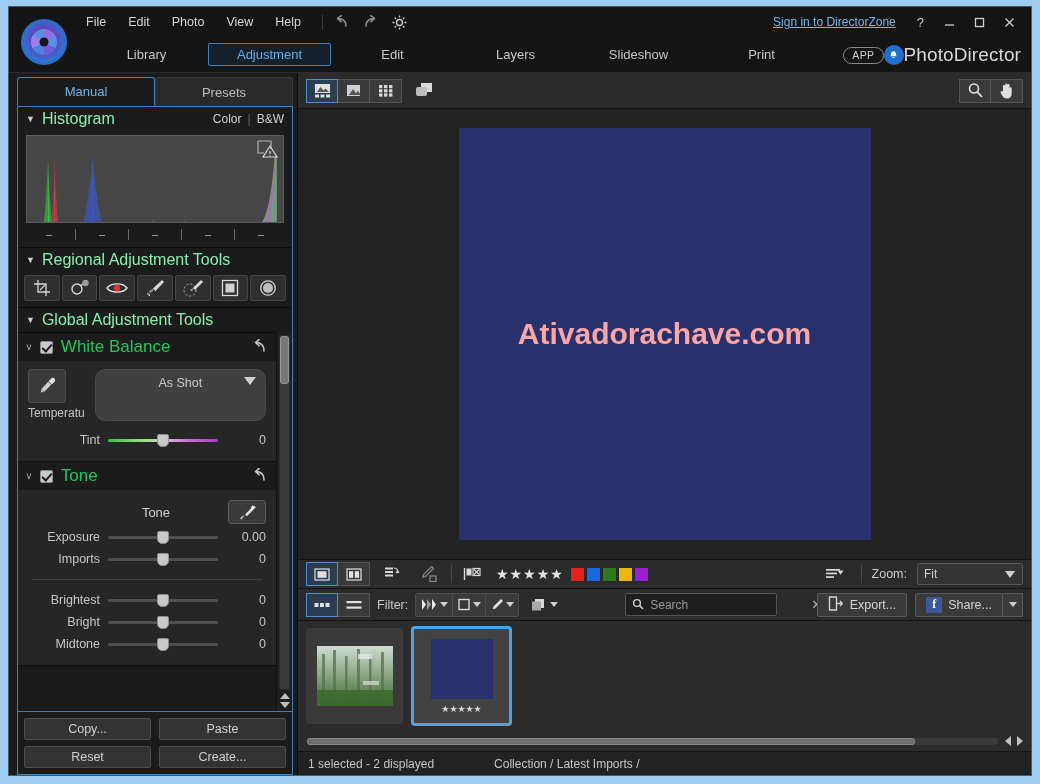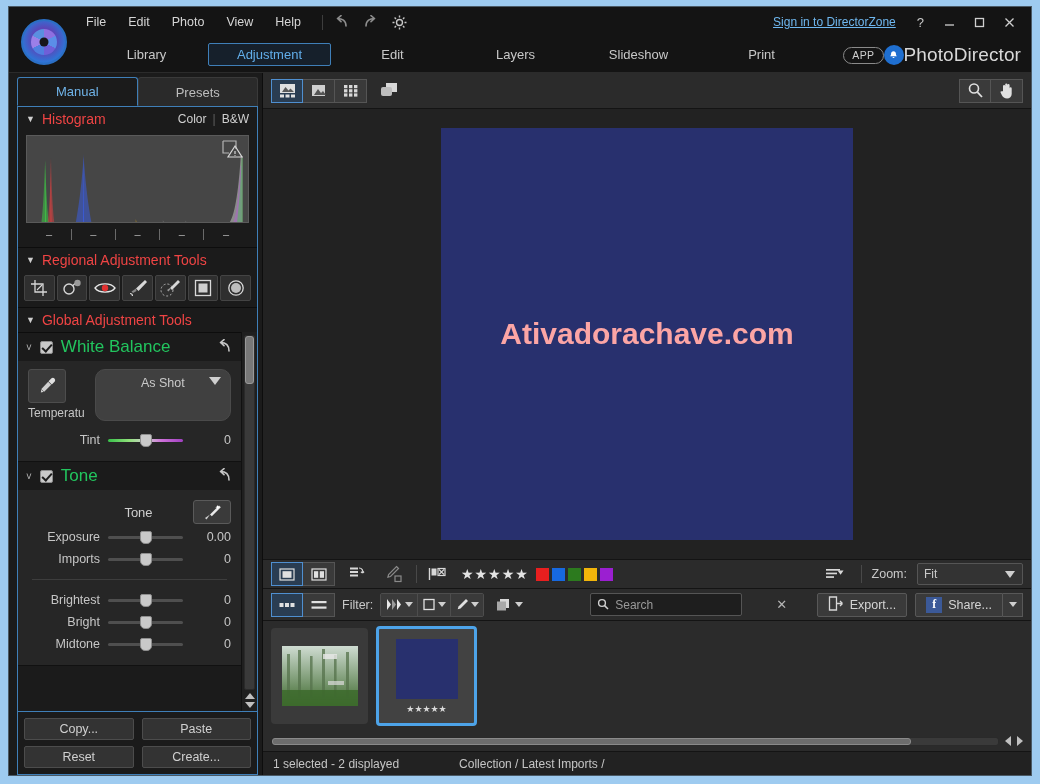--- a/index.html
+++ b/index.html
@@ -101,21 +101,21 @@
     background: #1f6fd0; display: flex; align-items: center;
     justify-content: center; color: #fff; font-size: 11px; cursor: default;
   }
   .brandtext { color: #d8d8d8; font-size: 19px; font-weight: 300; letter-spacing: .1px;}
 
   
   .body { flex: 1; display: flex; min-height: 0; background: #1b1b1b; }
 
   
   .left {
-    width: 254px; flex: none; display: flex; flex-direction: column;
+    width: 289px; flex: none; display: flex; flex-direction: column;
     background: #1b1b1b; border-right: 1px solid #0d0d0d;
     padding: 4px 4px 0 8px;
   }
   .tabs-mp { display: flex; height: 29px; flex: none; }
   .mp-tab {
     flex: 1; display: flex; align-items: center; justify-content: center;
     font-size: 13px; color: #bdbdbd; background: #2a2a2a;
     border: 1px solid #3a3a3a; border-bottom: none;
     border-radius: 3px 3px 0 0; cursor: default;
   }
@@ -125,21 +125,21 @@
   }
   .panel-frame {
     flex: 1; border: 1px solid #3f7fb8; border-top: 1px solid #3f7fb8;
     display: flex; flex-direction: column; min-height: 0; background: #1b1b1b;
   }
   .sec-head {
     height: 24px; display: flex; align-items: center;
     padding: 0 8px; background: #1b1b1b; flex: none;
   }
   .caret { color: #cfcfcf; font-size: 9px; margin-right: 7px; }
-  .sec-title { color: #ef4444; font-size: 14px; }
+  .sec-title { color: #86efac; font-size: 16px; }
   .hist-modes { margin-left: auto; display: flex; align-items: center; gap: 6px; }
   .hist-modes span { color: #d0d0d0; font-size: 12px; cursor: default; }
   .hm-sep { color: #5e5e5e !important; }
 
   .hist-wrap { padding: 4px 8px 2px 8px; flex: none; }
   .hist {
     position: relative; height: 88px; background: #464646;
     border: 1px solid #5a5a5a;
   }
   .hist svg { display: block; width: 100%; height: 100%; }

